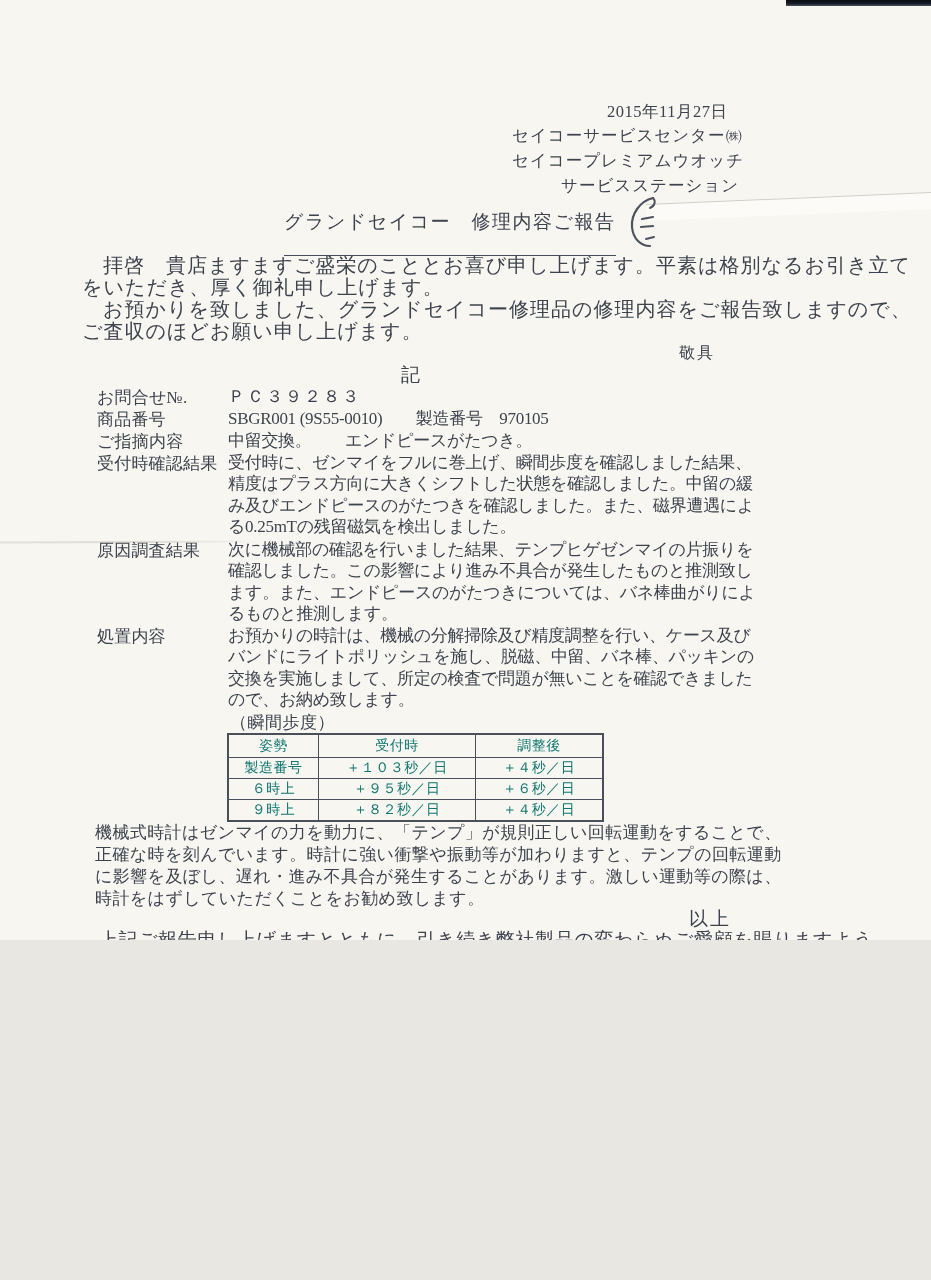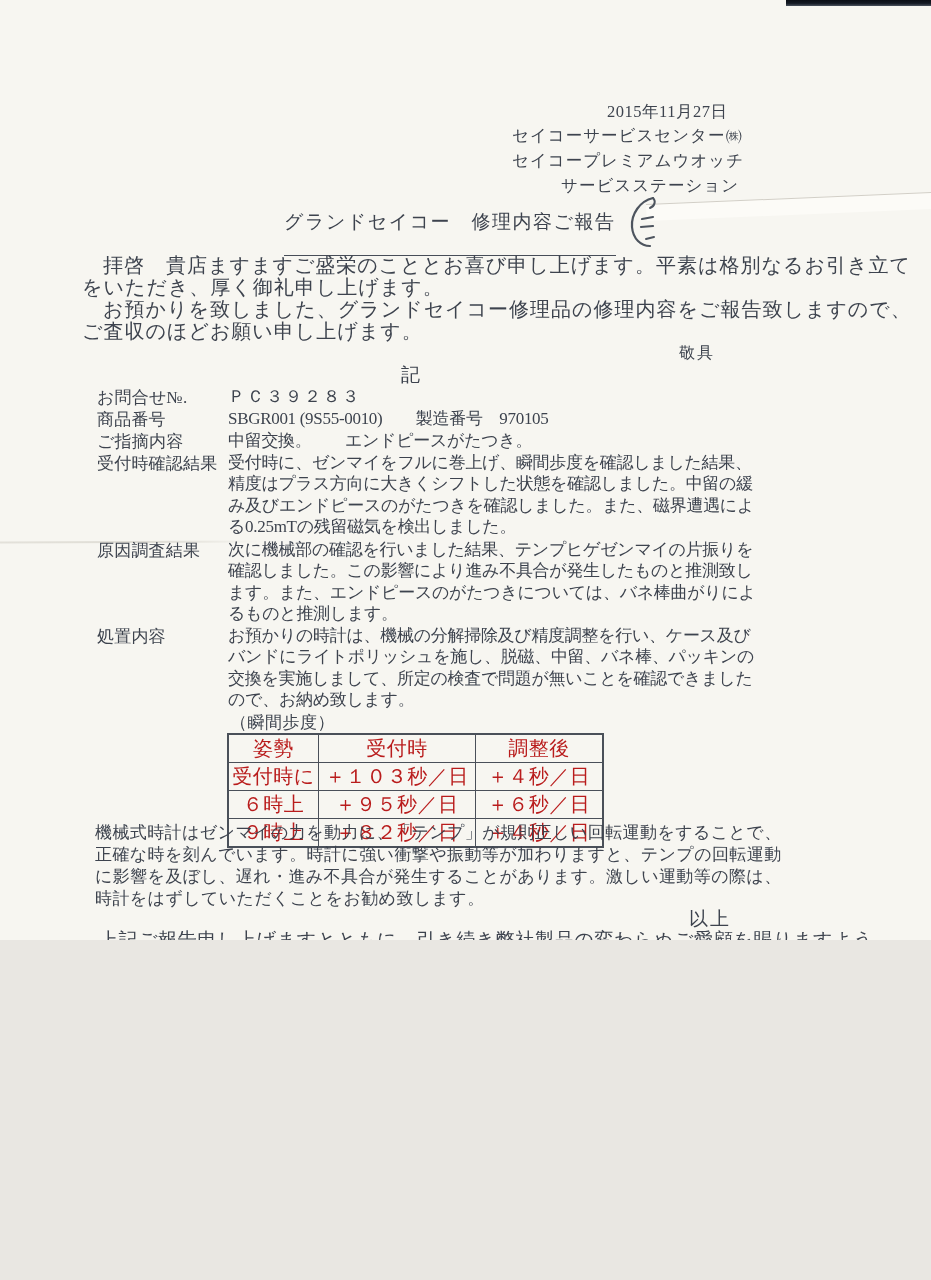--- a/index.html
+++ b/index.html
@@ -32,21 +32,21 @@
   .para{font-size:20px;line-height:22px;letter-spacing:1px;}
   .greeting{left:82px;top:254px;}
   .keigu{left:679px;top:343px;font-size:16px;letter-spacing:2px;}
   .ki{left:401px;top:362px;font-size:19px;letter-spacing:1px;}
   .field-row{position:absolute;left:97px;}
   .field-label{position:absolute;left:0;top:0;width:130px;font-size:17px;letter-spacing:0.2px;white-space:nowrap;}
   .field-value{position:absolute;left:131px;top:0;width:540px;font-size:17px;
     line-height:21.4px;letter-spacing:-0.3px;white-space:pre-line;}
   .tbl-caption{left:222px;top:711px;font-size:17px;letter-spacing:0.5px;margin-left:8px;}
   table.rate{position:absolute;left:227px;top:733px;border-collapse:collapse;
-    border:2px solid #4a5059;font-size:20px;color:#b91c1c;}
+    border:2px solid #4a5059;font-size:14px;color:#0f766e;}
   table.rate th,table.rate td{border:1px solid #4a5059;text-align:center;
     font-weight:normal;padding:0;letter-spacing:0.5px;}
   table.rate th{height:22px;}
   table.rate td{height:20px;}
   .c0{width:89px;} .c1{width:156px;} .c2{width:126px;}
   .note{left:95px;top:822px;font-size:17px;line-height:22px;letter-spacing:0.4px;}
   .ijou{left:689px;top:906px;font-size:19px;letter-spacing:2px;}
   .closing{left:99px;top:929px;font-size:19px;line-height:22px;letter-spacing:0.6px;}
   .signature{left:645px;top:974px;font-size:17.5px;letter-spacing:1px;}
 </style>
@@ -120,21 +120,21 @@
   <table class="rate">
     <thead>
       <tr>
         <th class="c0">姿勢</th>
         <th class="c1">受付時</th>
         <th class="c2">調整後</th>
       </tr>
     </thead>
     <tbody>
       <tr>
-        <td>受付時に</td>
+        <td>製造番号</td>
         <td>＋１０３秒／日</td>
         <td>＋４秒／日</td>
       </tr>
       <tr>
         <td>６時上</td>
         <td>＋９５秒／日</td>
         <td>＋６秒／日</td>
       </tr>
       <tr>
         <td>９時上</td>

